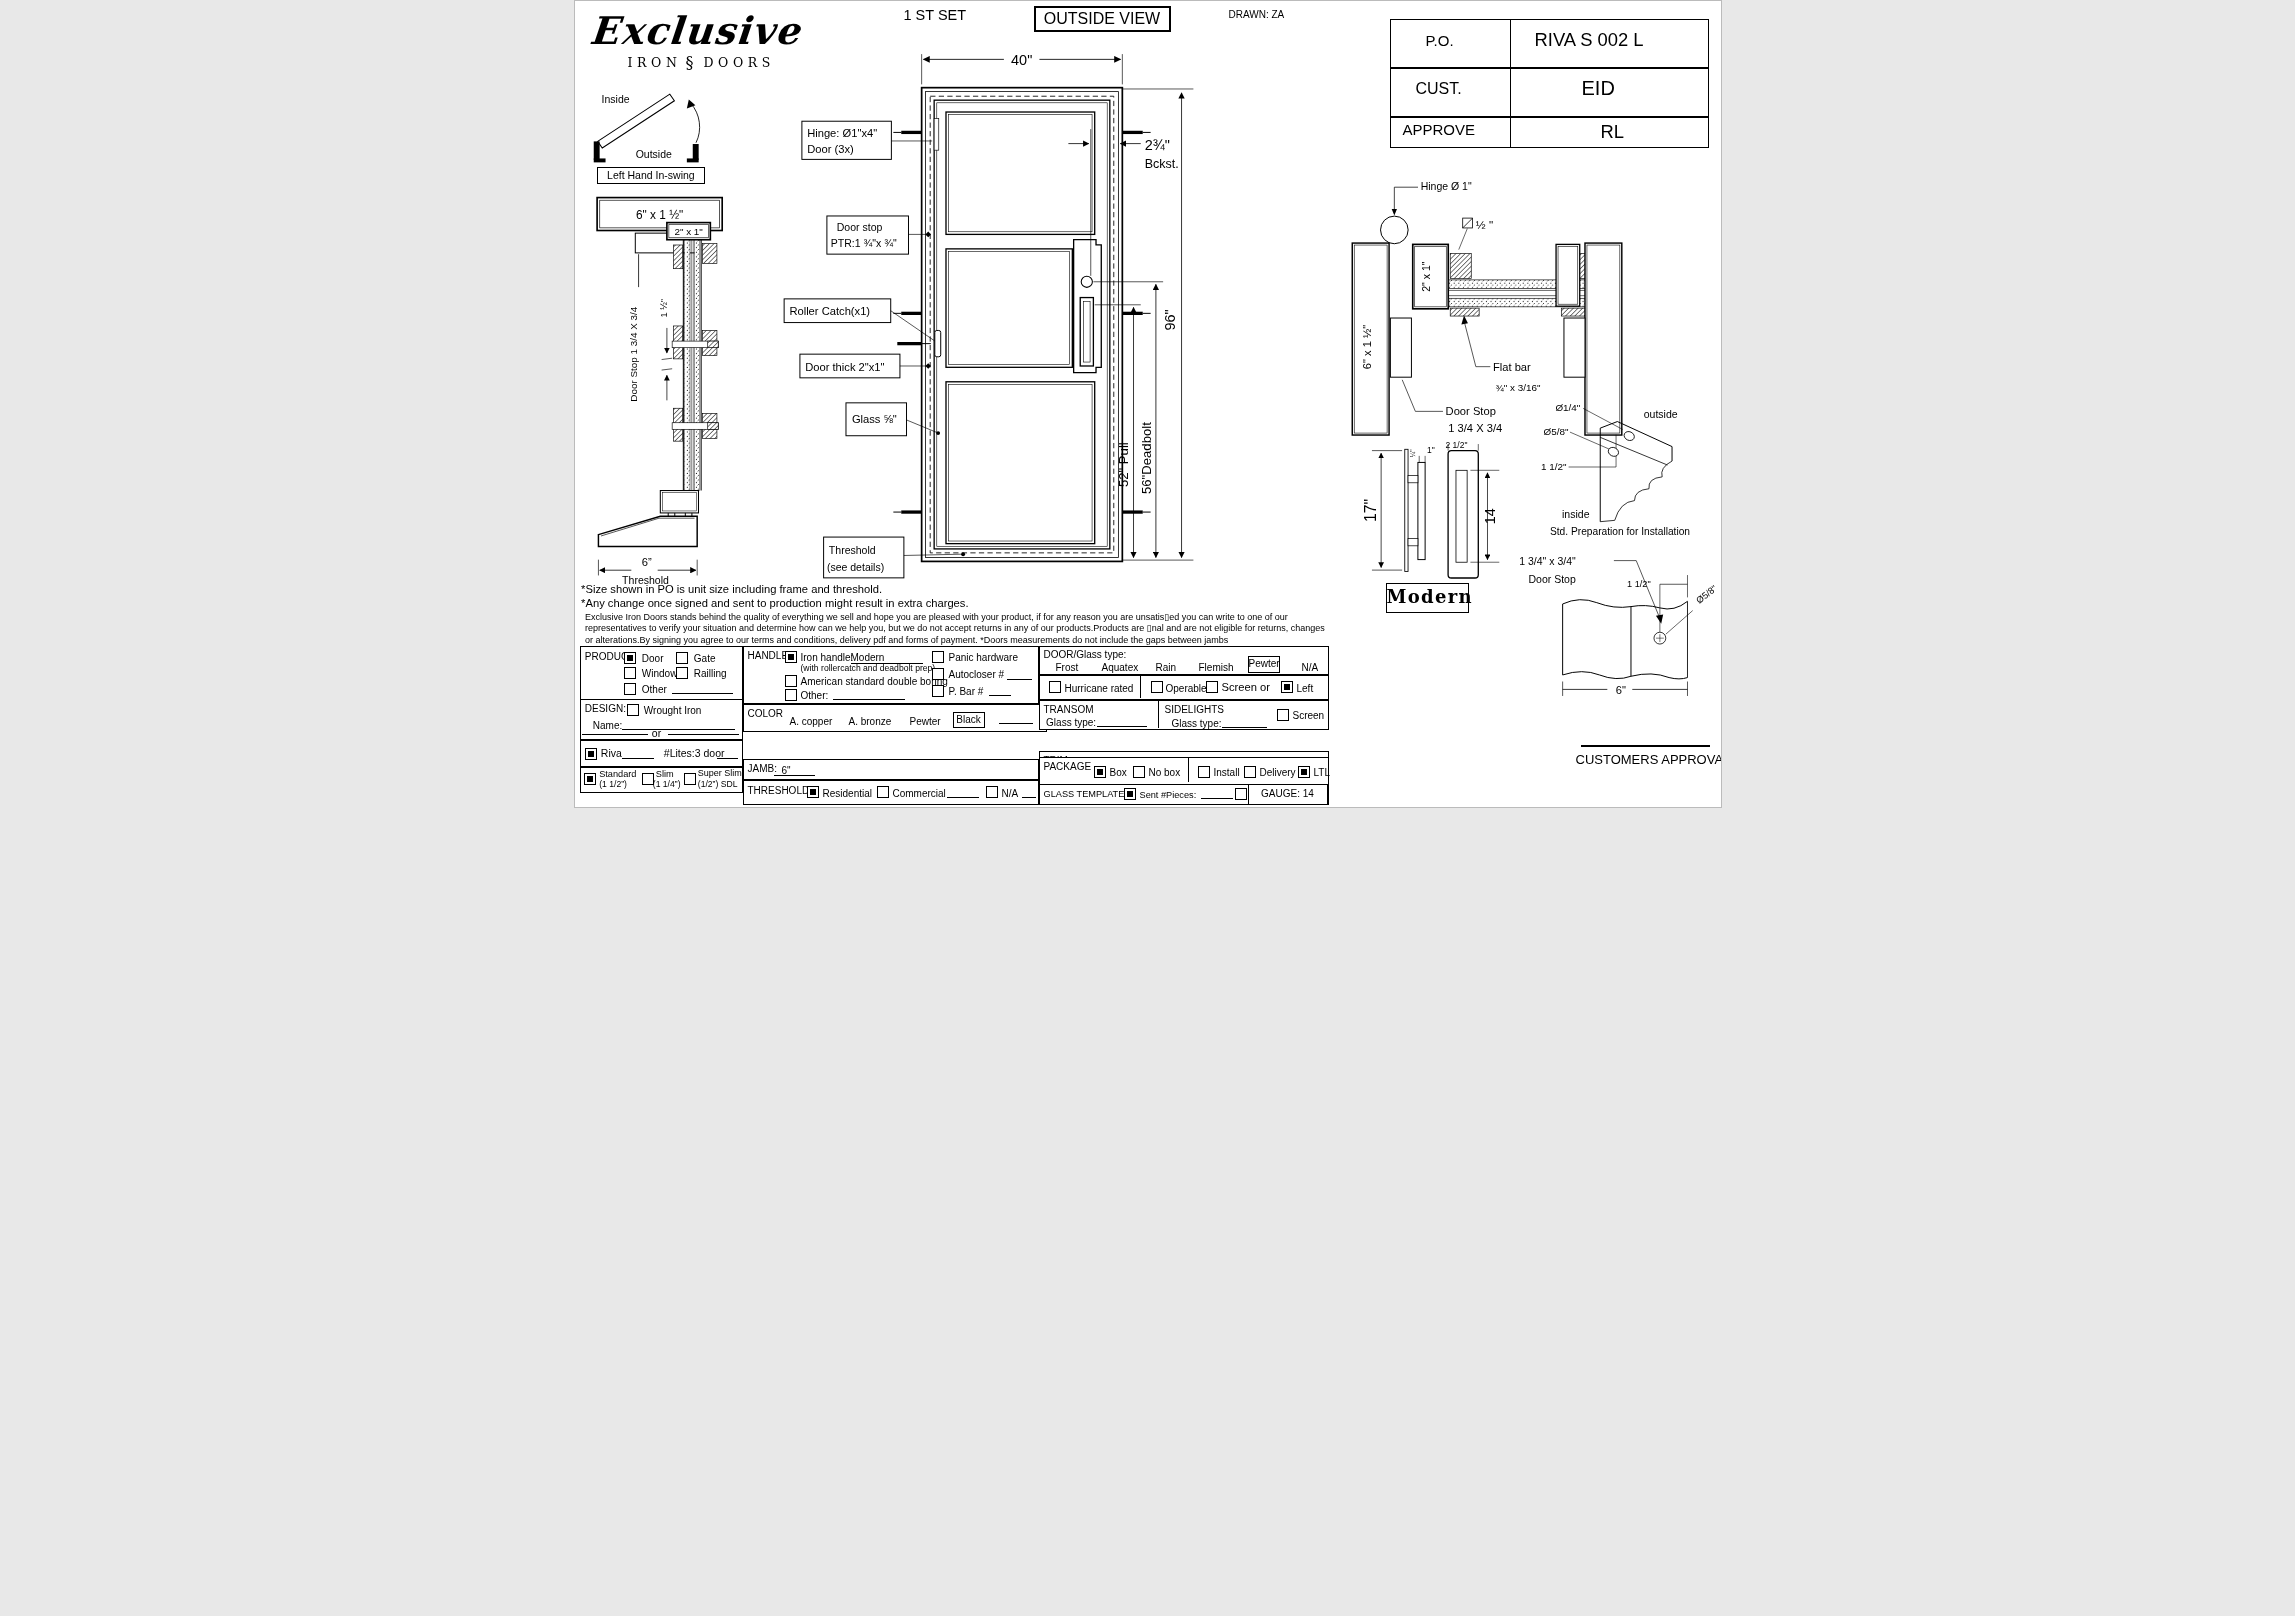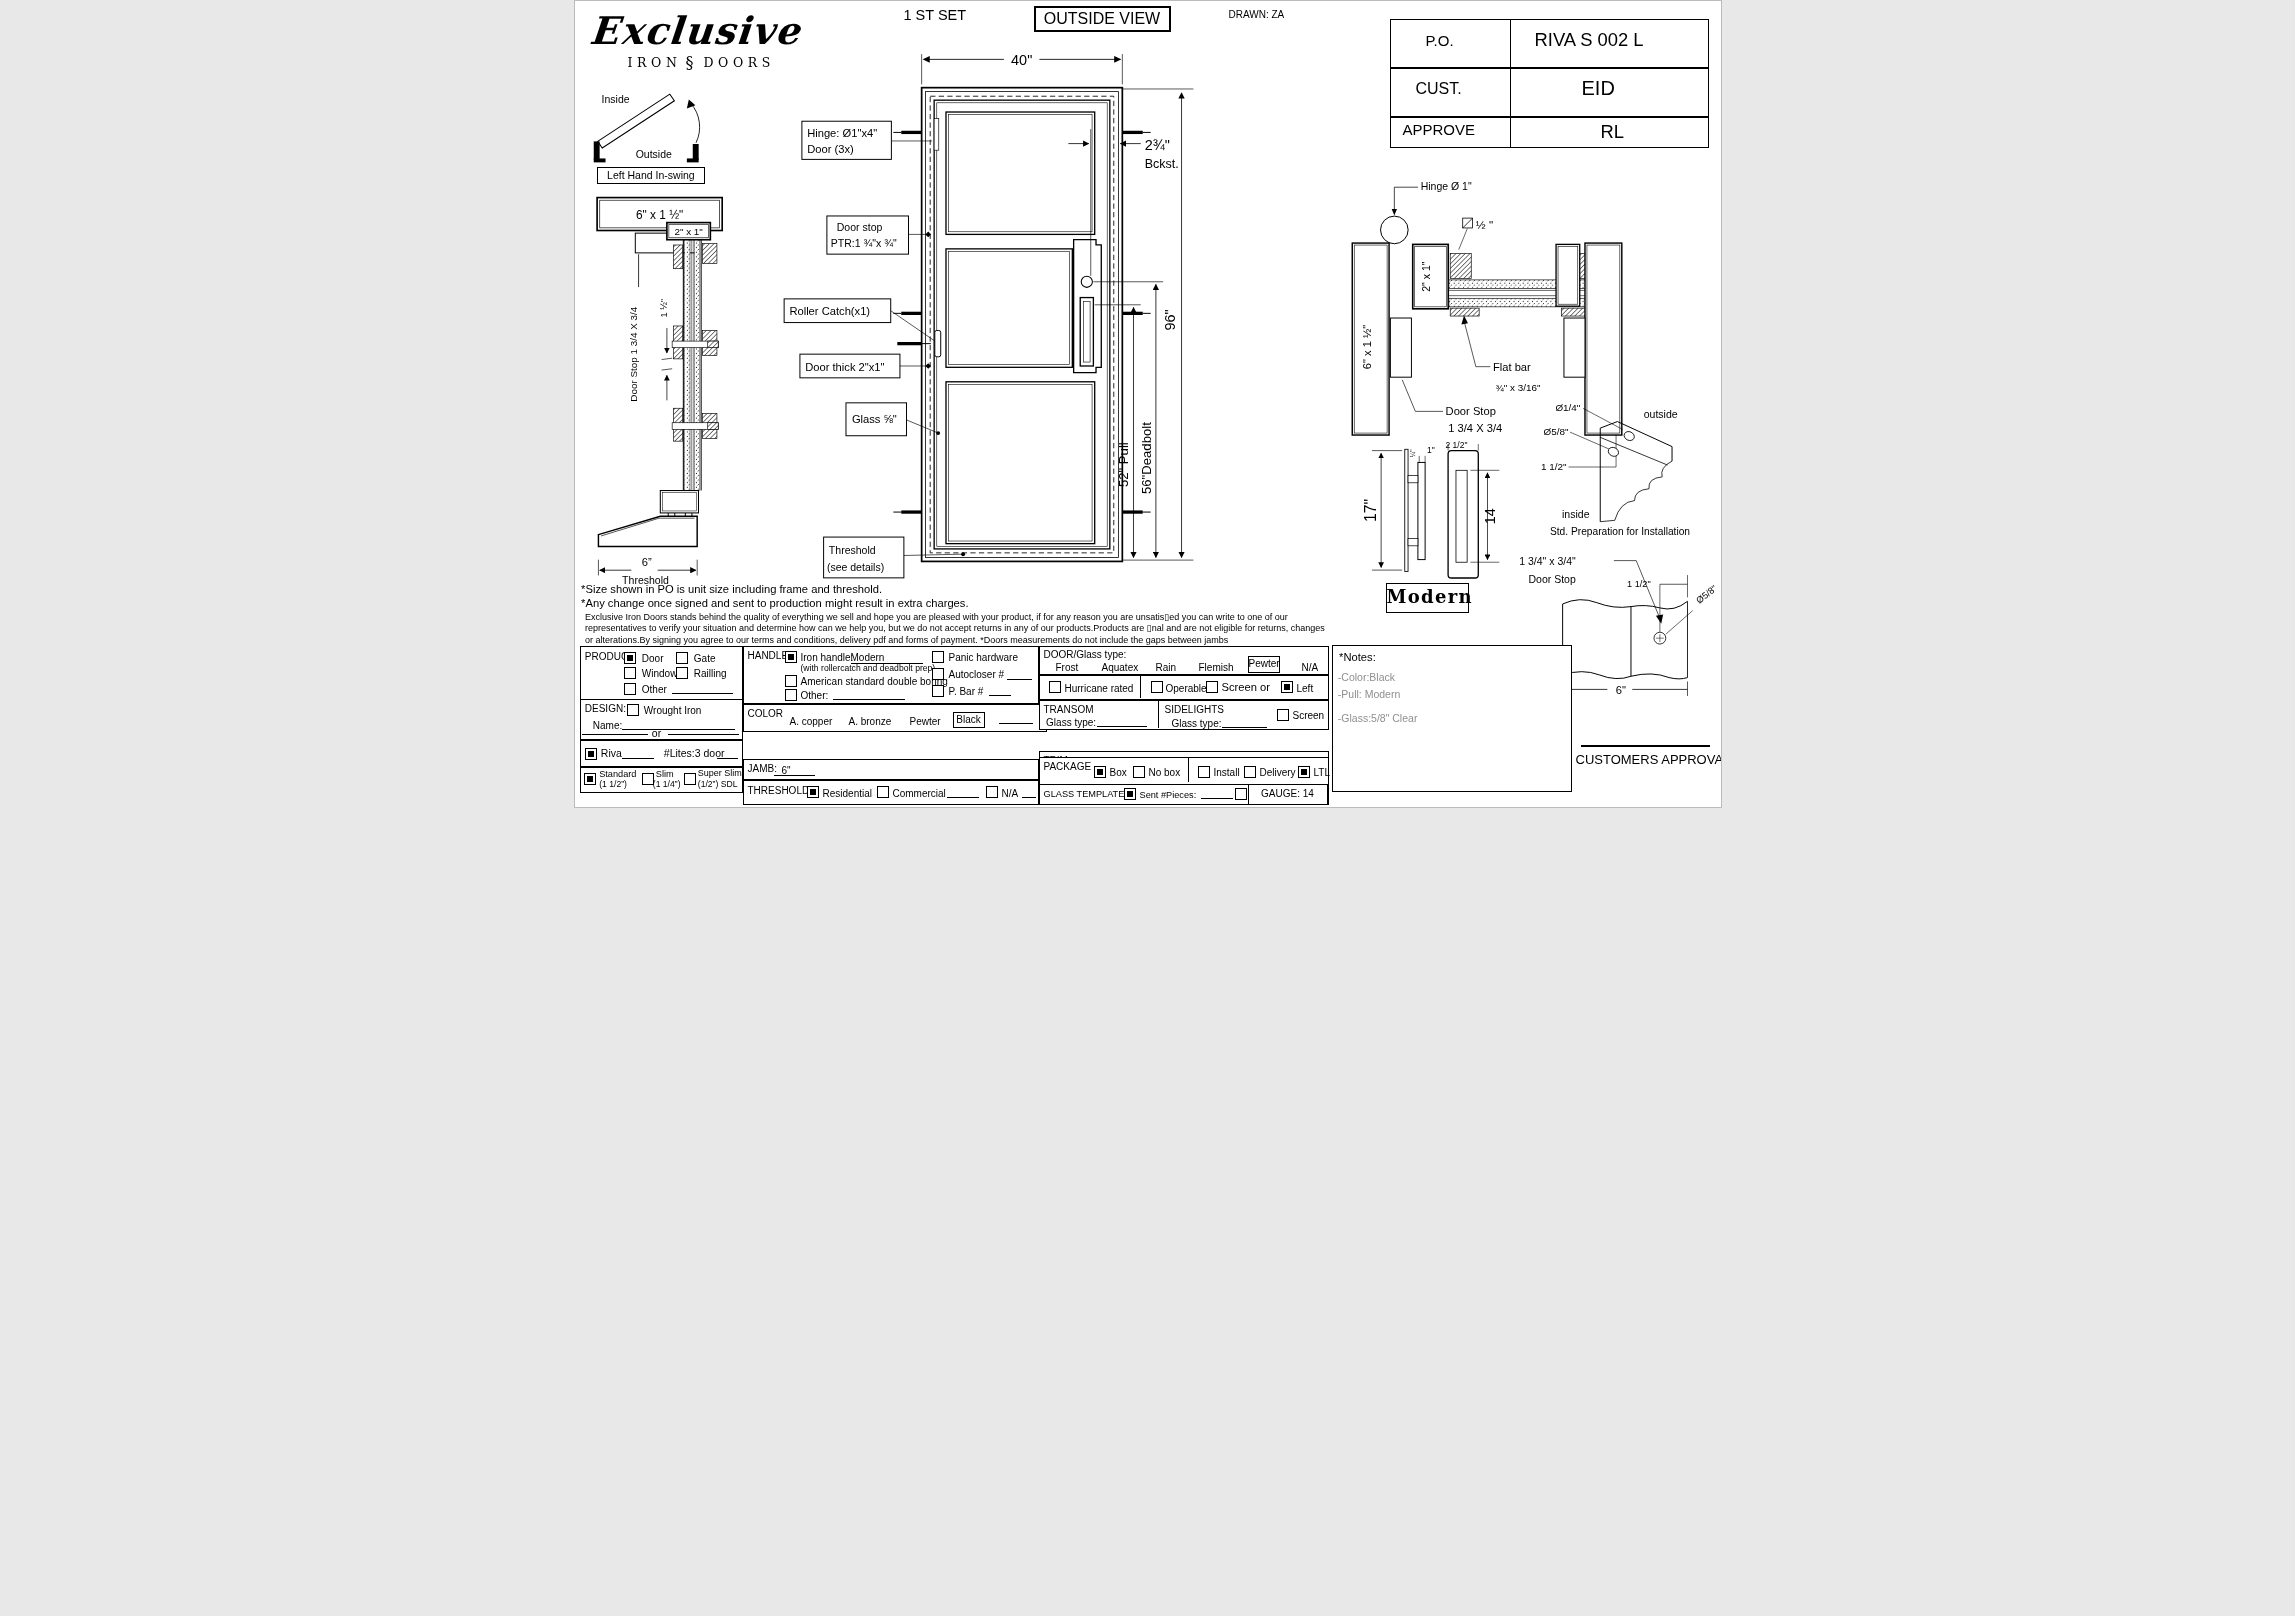--- a/index.html
+++ b/index.html
@@ -546,21 +546,15 @@
     <span class="ul" style="left:161px;top:4.6px;width:32px;height:8.6px;"></span>
 
     <span class="cb" style="left:195px;top:3.3px;"></span>
     <span class="t" style="left:232px;top:4.6px;font-size:9.2px;">N/A</span>
 
   </div>
   <div class="fbox" style="left:673px;top:783px;width:80px;height:21px;text-align:center;">
     <span class="t" style="position:static;font-size:10px;line-height:17px;">GAUGE: 14</span>
   </div>
 
-  <div class="fbox" style="left:757px;top:644px;width:240px;height:147px;border-width:1.6px;">
-    <span class="t" style="left:6.6px;top:5.3px;font-size:11.2px;">*Notes:</span>
-    <span class="t notes-item" style="left:5.3px;top:26px;font-size:10.5px;">-Color:Black</span>
-    <span class="t notes-item" style="left:5.3px;top:43px;font-size:10.5px;">-Pull: Modern</span>
-    <span class="t notes-item" style="left:5.3px;top:67px;font-size:10.5px;">-Glass:5/8" Clear</span>
-  </div>
 
 </div>
 
 
 </body></html>

